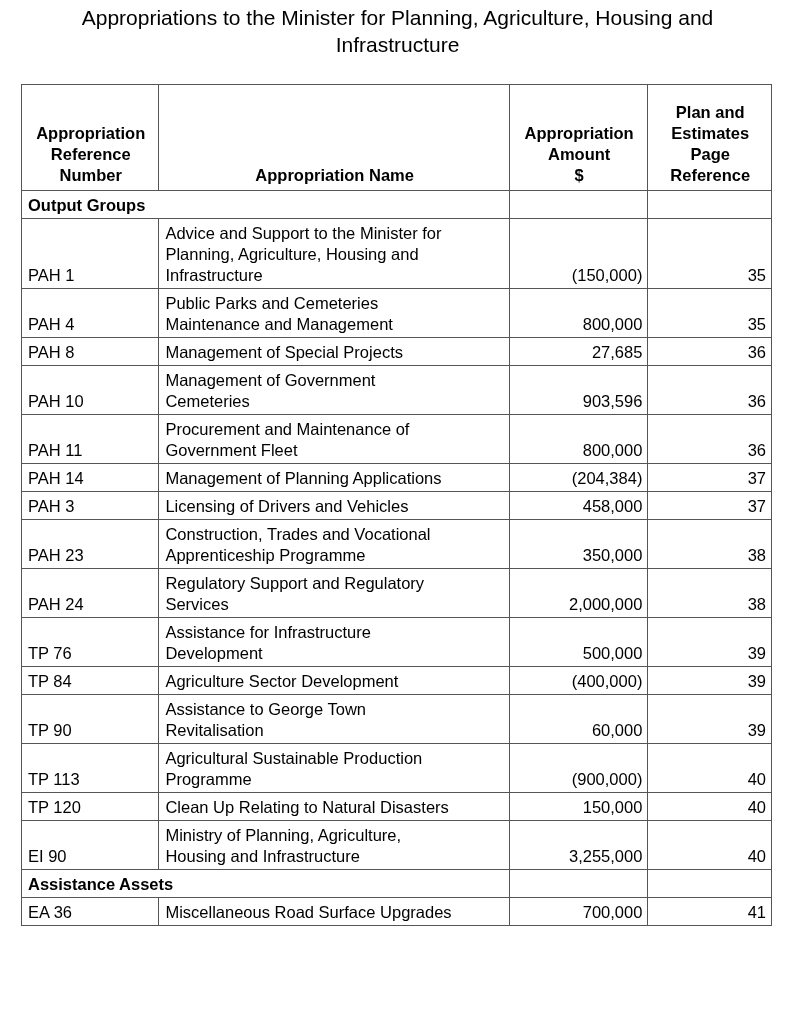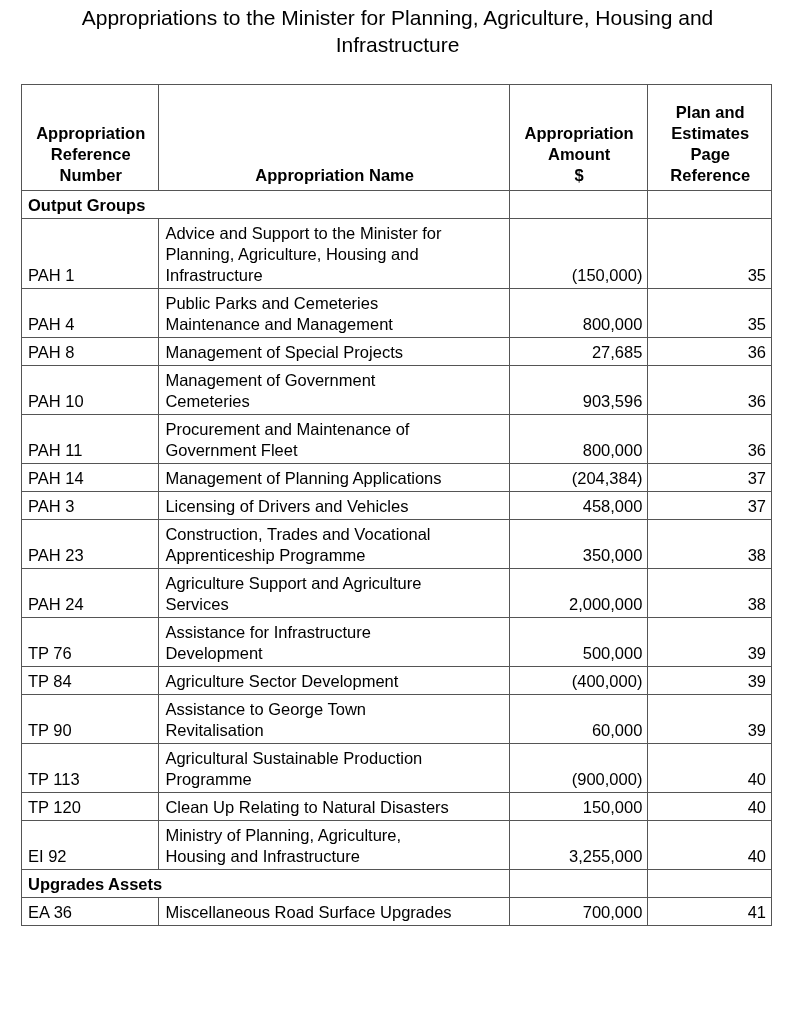--- a/index.html
+++ b/index.html
@@ -134,21 +134,21 @@
         <td>
           <div>Construction, Trades and Vocational</div>
           <div>Apprenticeship Programme</div>
         </td>
         <td class="num">350,000</td>
         <td class="num">38</td>
       </tr>
       <tr class="r2">
         <td>PAH 24</td>
         <td>
-          <div>Agriculture Support and Agriculture</div>
+          <div>Regulatory Support and Regulatory</div>
           <div>Services</div>
         </td>
         <td class="num">2,000,000</td>
         <td class="num">38</td>
       </tr>
       <tr class="r2">
         <td>TP 76</td>
         <td>
           <div>Assistance for Infrastructure</div>
           <div>Development</div>
@@ -184,30 +184,30 @@
       </tr>
       <tr class="r1">
         <td>TP 120</td>
         <td>
           <div>Clean Up Relating to Natural Disasters</div>
         </td>
         <td class="num">150,000</td>
         <td class="num">40</td>
       </tr>
       <tr class="r2">
-        <td>EI 92</td>
+        <td>EI 90</td>
         <td>
           <div>Ministry of Planning, Agriculture,</div>
           <div>Housing and Infrastructure</div>
         </td>
         <td class="num">3,255,000</td>
         <td class="num">40</td>
       </tr>
       <tr class="sec">
-        <td colspan="2" class="label">Upgrades Assets</td>
+        <td colspan="2" class="label">Assistance Assets</td>
         <td></td>
         <td></td>
       </tr>
       <tr class="r1">
         <td>EA 36</td>
         <td>
           <div>Miscellaneous Road Surface Upgrades</div>
         </td>
         <td class="num">700,000</td>
         <td class="num">41</td>

